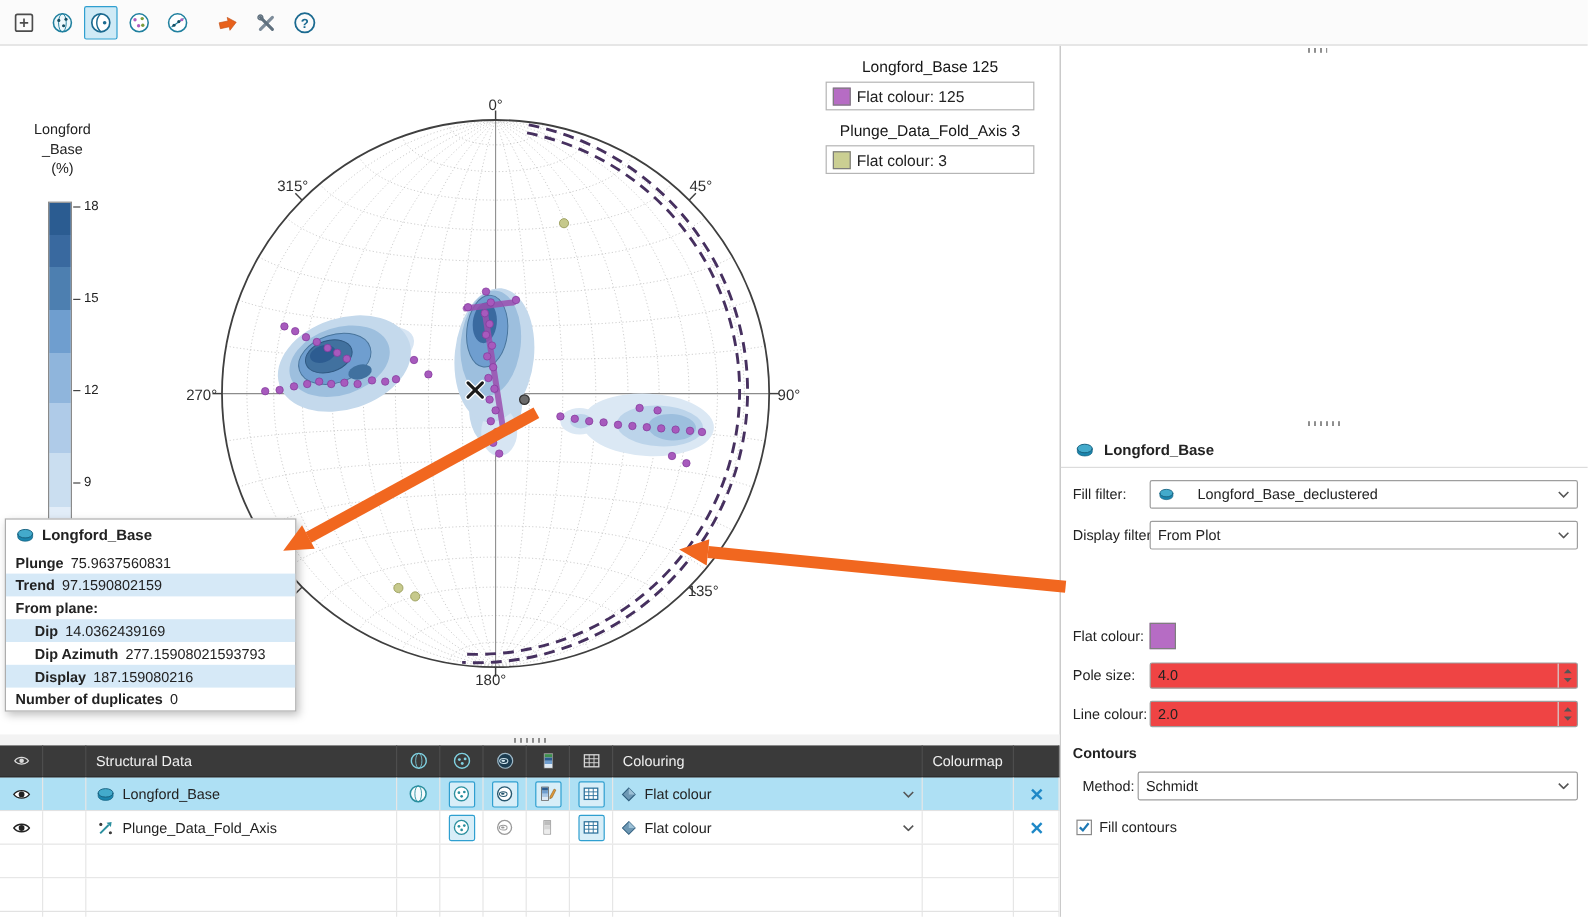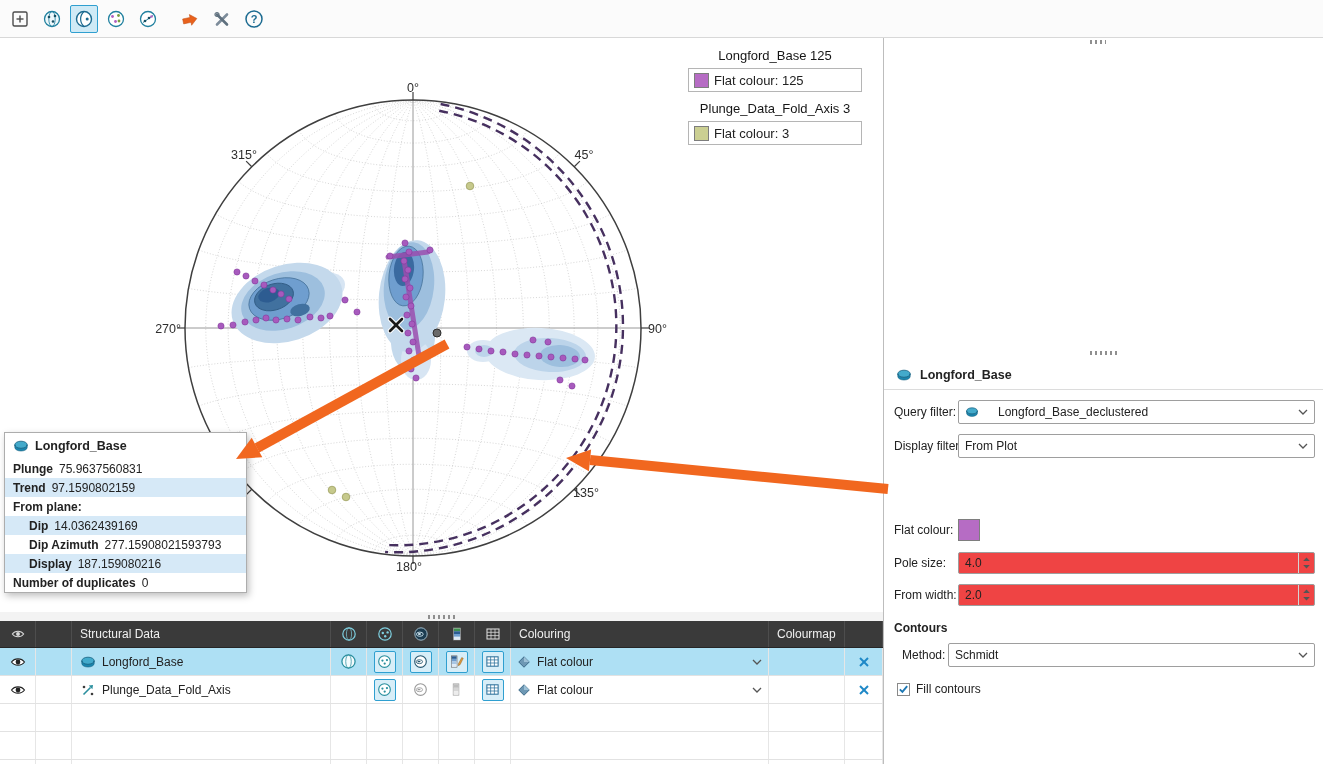--- a/index.html
+++ b/index.html
@@ -286,20 +286,44 @@
       <text x="413" y="54" text-anchor="middle">0°</text>
       <text x="584" y="121" text-anchor="middle">45°</text>
       <text x="648" y="295">90°</text>
       <text x="586" y="459" text-anchor="middle">135°</text>
       <text x="409" y="533" text-anchor="middle">180°</text>
       <text x="181" y="295" text-anchor="end">270°</text>
       <text x="244" y="121" text-anchor="middle">315°</text>
     </g>
   </svg>
 
+  <div class="colorbar">
+    <div class="cb-title">
+      <div>Longford</div>
+      <div>_Base</div>
+      <div>(%)</div>
+    </div>
+    <div class="cb-bar"></div>
+    <div class="cb-tick" style="top:127px">
+        <span class="tline"></span>
+        <span>18</span>
+      </div>
+    <div class="cb-tick" style="top:204px">
+        <span class="tline"></span>
+        <span>15</span>
+      </div>
+    <div class="cb-tick" style="top:280px">
+        <span class="tline"></span>
+        <span>12</span>
+      </div>
+    <div class="cb-tick" style="top:357px">
+        <span class="tline"></span>
+        <span>9</span>
+      </div>
+  </div>
 
   <div class="legend">
     <div class="lg-title">Longford_Base 125</div>
     <div class="lg-box">
       <span class="lg-swatch" style="background: rgb(182, 108, 196);"></span>
       <span>Flat colour: 125</span>
     </div>
     <div class="lg-title">Plunge_Data_Fold_Axis 3</div>
     <div class="lg-box">
       <span class="lg-swatch" style="background: rgb(203, 207, 146);"></span>
@@ -612,21 +636,21 @@
 
   <div class="rp-header">
     <svg width="16" height="16" viewBox="0 0 16 16">
         <ellipse cx="8" cy="6.8" rx="6.2" ry="3.6" fill="#43aacb" stroke="#15607f" stroke-width="0.8"></ellipse>
         <path d="M1.8,6.8 a6.2,3.6 0 0 0 12.4,0 l0,2.6 a6.2,3.6 0 0 1 -12.4,0 Z" fill="#1b86ae" stroke="#15607f" stroke-width="0.6"></path>
       </svg>
     <span>Longford_Base</span>
   </div>
 
   <div class="rp-row" style="top:361px">
-    <span class="rp-label">Query filter:</span>
+    <span class="rp-label">Fill filter:</span>
     <div class="dd">
       <svg width="14" height="14" viewBox="0 0 16 16">
           <ellipse cx="8" cy="6.8" rx="6.2" ry="3.6" fill="#43aacb" stroke="#15607f" stroke-width="0.8"></ellipse>
           <path d="M1.8,6.8 a6.2,3.6 0 0 0 12.4,0 l0,2.6 a6.2,3.6 0 0 1 -12.4,0 Z" fill="#1b86ae" stroke="#15607f" stroke-width="0.6"></path>
         </svg>
       <span>Longford_Base_declustered</span>
       <svg class="chev" width="10" height="6" viewBox="0 0 10 6">
           <polyline points="1,1 5,5 9,1" fill="none" stroke="#555" stroke-width="1.3"></polyline>
         </svg>
     </div>
@@ -655,21 +679,21 @@
       <span class="spin-btns">
           <svg width="9" height="16" viewBox="0 0 9 16">
             <path d="M1.2,6 L4.5,2.4 L7.8,6 Z" fill="#555"></path>
             <path d="M1.2,10 L4.5,13.6 L7.8,10 Z" fill="#555"></path>
           </svg>
         </span>
     </div>
   </div>
 
   <div class="rp-row" style="top:544px">
-    <span class="rp-label">From width:</span>
+    <span class="rp-label">Line colour:</span>
     <div class="spin">
       <span>2.0</span>
       <span class="spin-btns">
           <svg width="9" height="16" viewBox="0 0 9 16">
             <path d="M1.2,6 L4.5,2.4 L7.8,6 Z" fill="#555"></path>
             <path d="M1.2,10 L4.5,13.6 L7.8,10 Z" fill="#555"></path>
           </svg>
         </span>
     </div>
   </div>

